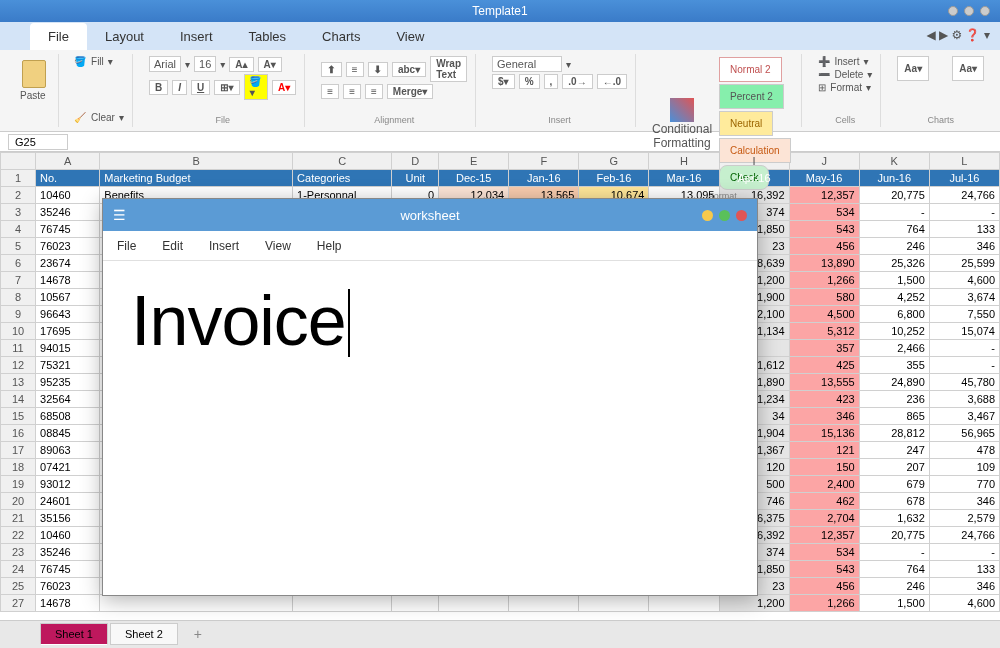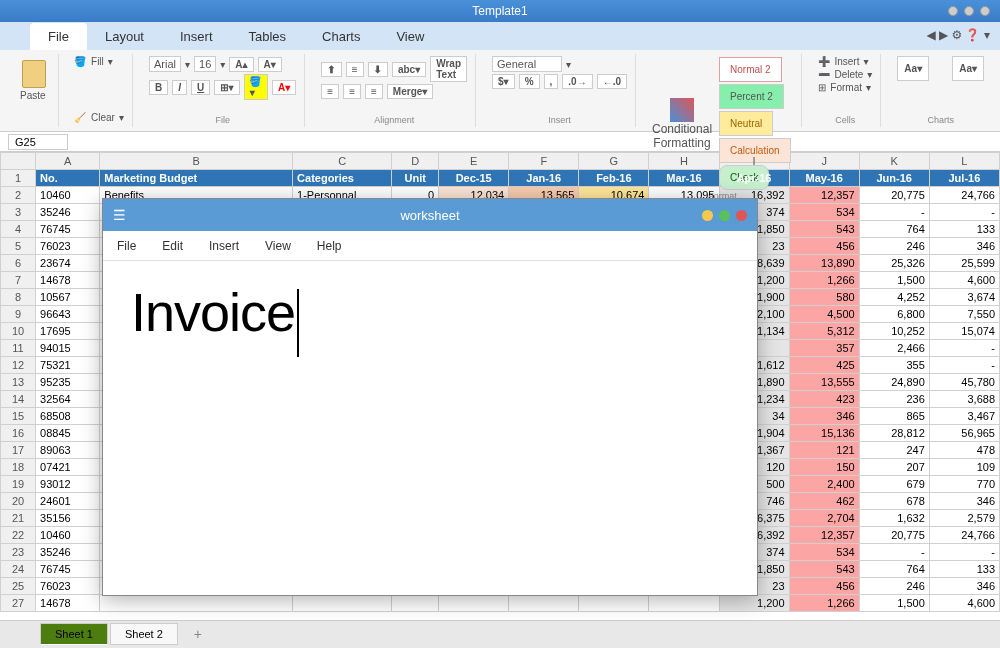--- a/index.html
+++ b/index.html
@@ -36,41 +36,41 @@
 .refbar { background: #fff; height: 20px; border-bottom: 1px solid #ccc; display: flex; align-items: center; padding: 0 8px; font-size: 11px; }
 .refbox { border: 1px solid #ccc; padding: 1px 6px; width: 60px; background: #fff; }
 
 
 .grid-wrap { overflow: hidden; height: 468px; background: #fff; }
 table.sheet { border-collapse: collapse; font-size: 11px; width: 100%; }
 table.sheet th, table.sheet td { border: 1px solid #d0d0d0; padding: 2px 4px; height: 17px; text-align: right; white-space: nowrap; overflow: hidden; }
 table.sheet th { background: #f0f0f0; font-weight: normal; text-align: center; color: #555; }
 table.sheet th.rowhead { width: 30px; }
 table.sheet td.txt { text-align: left; }
-table.sheet tr.header-row td { background: #2f75b5; color: #fff; font-weight: bold; text-align: center; }
+table.sheet tr.header-row td { background: #2f75b5; color: #fff; font-weight: normal; text-align: center; }
 table.sheet tr.header-row td.txt { text-align: left; }
 .col-A{width:55px}.col-B{width:165px}.col-C{width:85px}.col-D{width:40px}.col-E{width:60px}.col-F{width:60px}.col-G{width:60px}.col-H{width:60px}.col-I{width:60px}.col-J{width:60px}.col-K{width:60px}.col-L{width:60px}
 td.hl-E{background:#fce4d6}td.hl-F{background:#f8cbad}td.hl-G{background:#ffe699}td.hl-I{background:#e5e5e5}td.hl-J{background:#fca5a5}
 
 
 .sheettabs { background: #e8e8e8; height: 26px; display: flex; align-items: center; padding: 0 40px; gap: 2px; font-size: 11px; border-top: 1px solid #ccc; }
 .sheettab { background: #f8f8f8; border: 1px solid #ccc; padding: 4px 14px; cursor: pointer; }
-.sheettab.active { background: #4d7c0f; border-bottom-color: #fff; }
+.sheettab.active { background: #be185d; border-bottom-color: #fff; }
 .sheettab.add { background: transparent; border: none; font-size: 14px; color: #888; }
 
 
 .overlay { position: absolute; left: 102px; top: 198px; width: 656px; height: 398px; background: #fff; border: 1px solid #888; box-shadow: 0 4px 20px rgba(0,0,0,0.3); }
 .overlay-title { background: #5b9bd5; height: 32px; display: flex; align-items: center; justify-content: center; color: #fff; font-size: 13px; position: relative; }
 .overlay-title .ham { position: absolute; left: 10px; color: #fff; font-size: 14px; }
 .overlay-title .wdots { position: absolute; right: 10px; display: flex; gap: 6px; }
 .overlay-title .wdots span { width: 11px; height: 11px; border-radius: 50%; }
 .wd-y{background:#f7c94b}.wd-g{background:#5ac05a}.wd-r{background:#e05555}
 .overlay-menu { height: 30px; display: flex; align-items: center; padding: 0 14px; gap: 26px; font-size: 12px; color: #333; border-bottom: 1px solid #e0e0e0; }
 .overlay-body { padding: 20px 28px; position: relative; }
-.overlay-text { font-size: 54px; font-weight: 400; color: #000; letter-spacing: -1px; display: inline-block; text-align: center; }
+.overlay-text { font-size: 70px; font-weight: 400; color: #000; letter-spacing: -1px; display: inline-block; text-align: center; }
 .cursor { display: inline-block; width: 2px; height: 68px; background: #000; vertical-align: top; margin-left: 2px; margin-top: 8px; }
 </style>
 </head>
 <body>
 
 <div class="titlebar">
   <span>Template1</span>
   <div class="dots">
       <span></span>
       <span></span>

